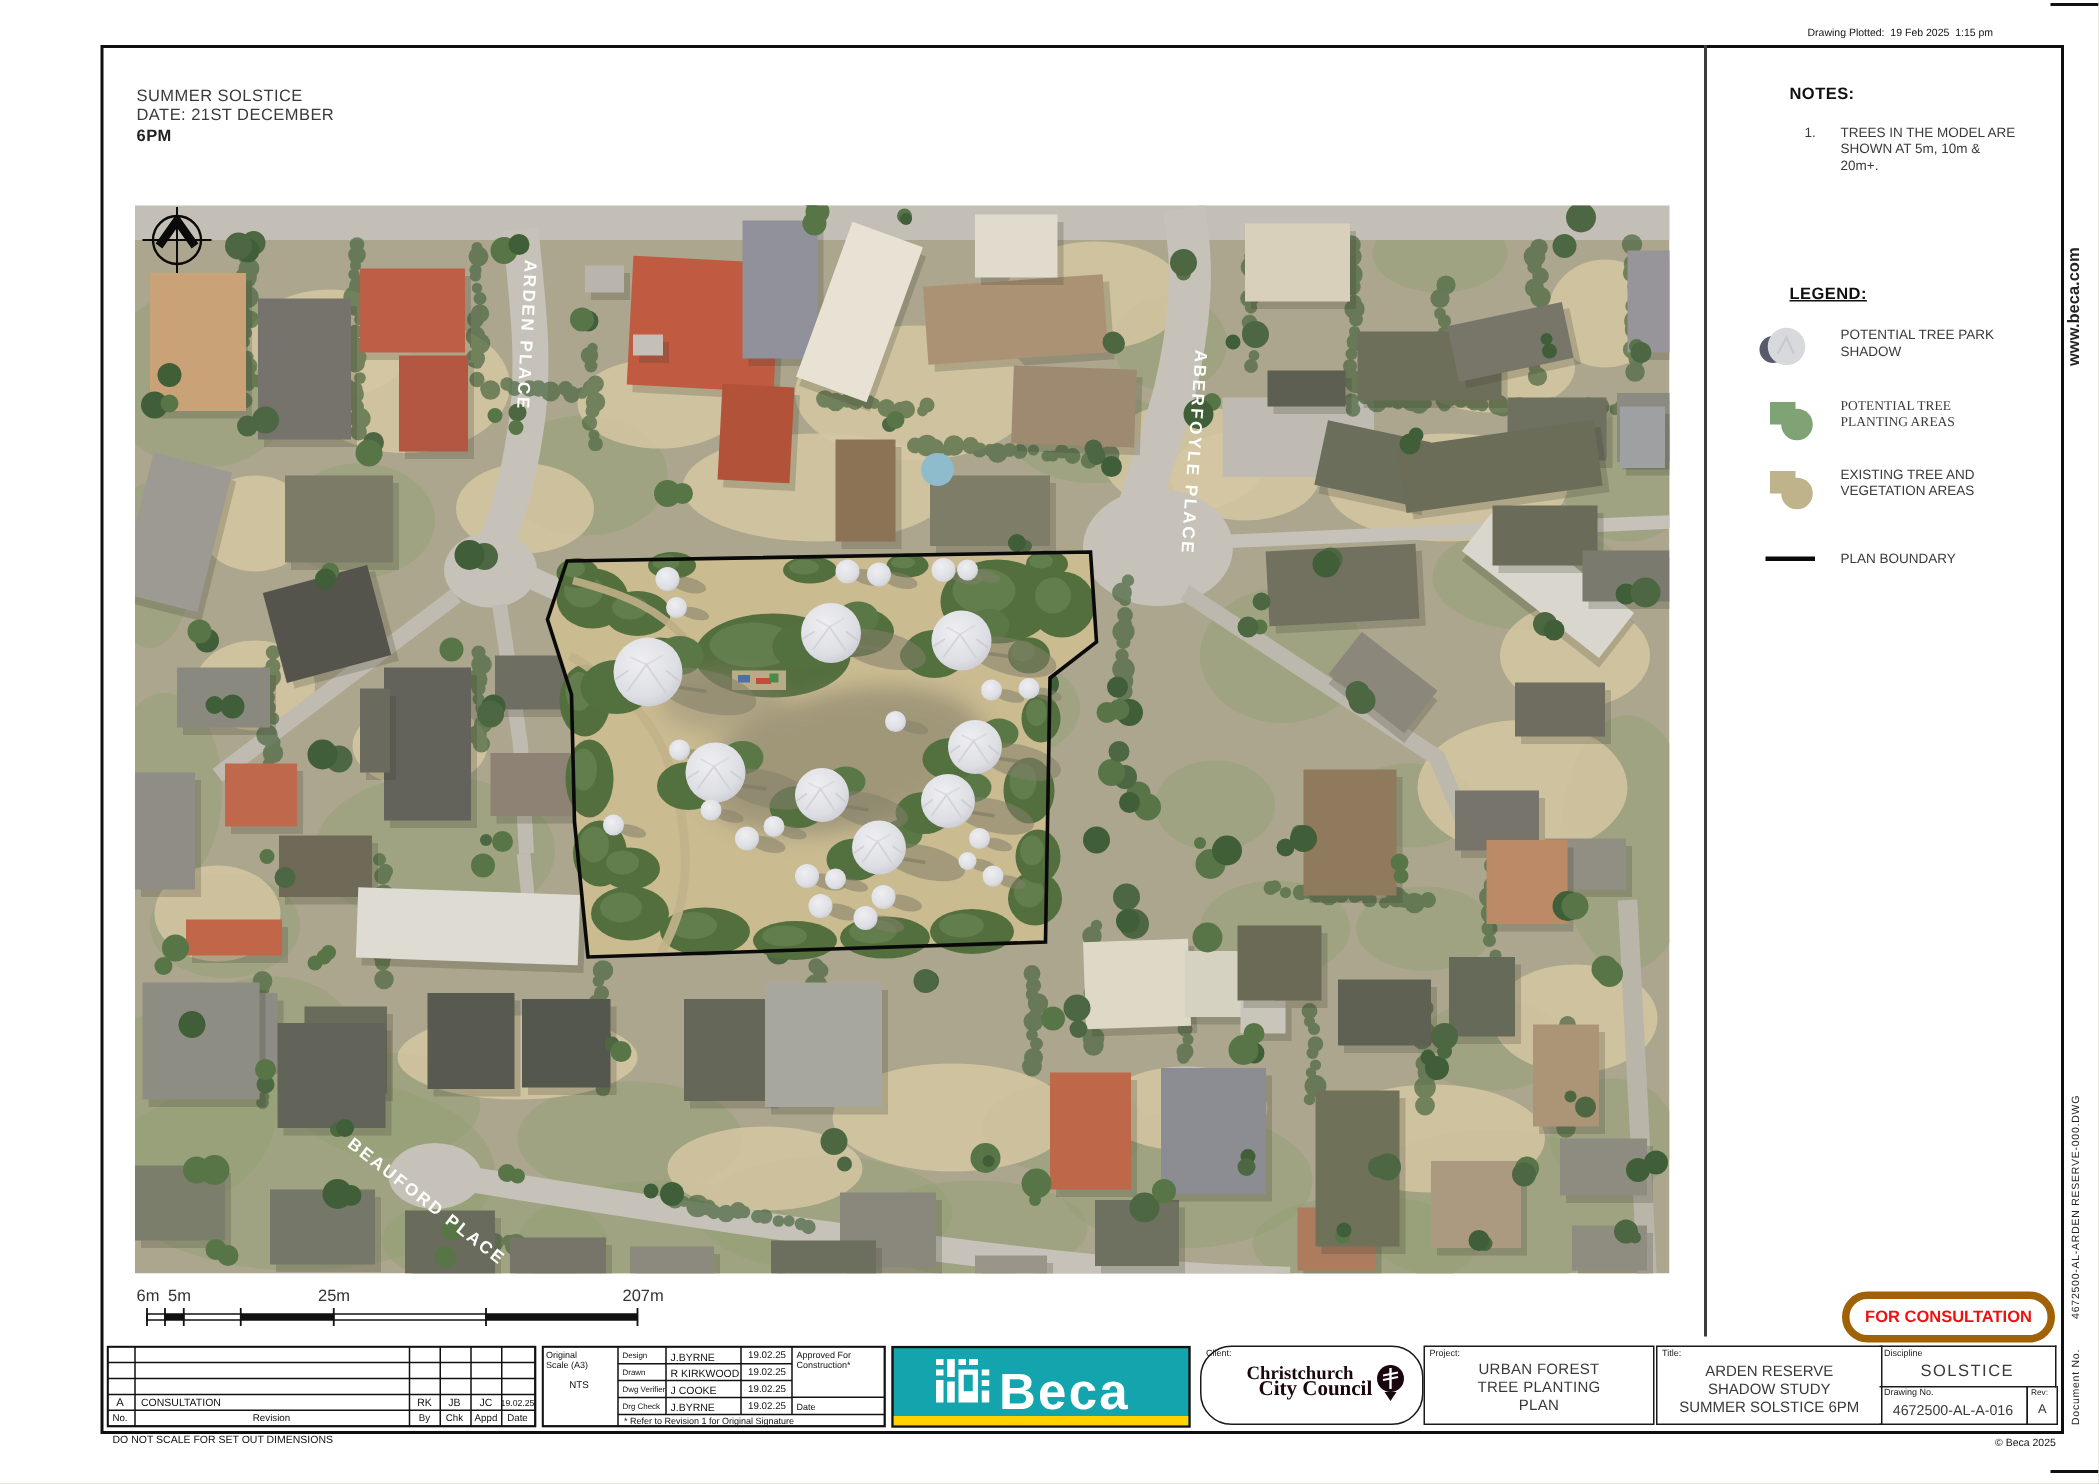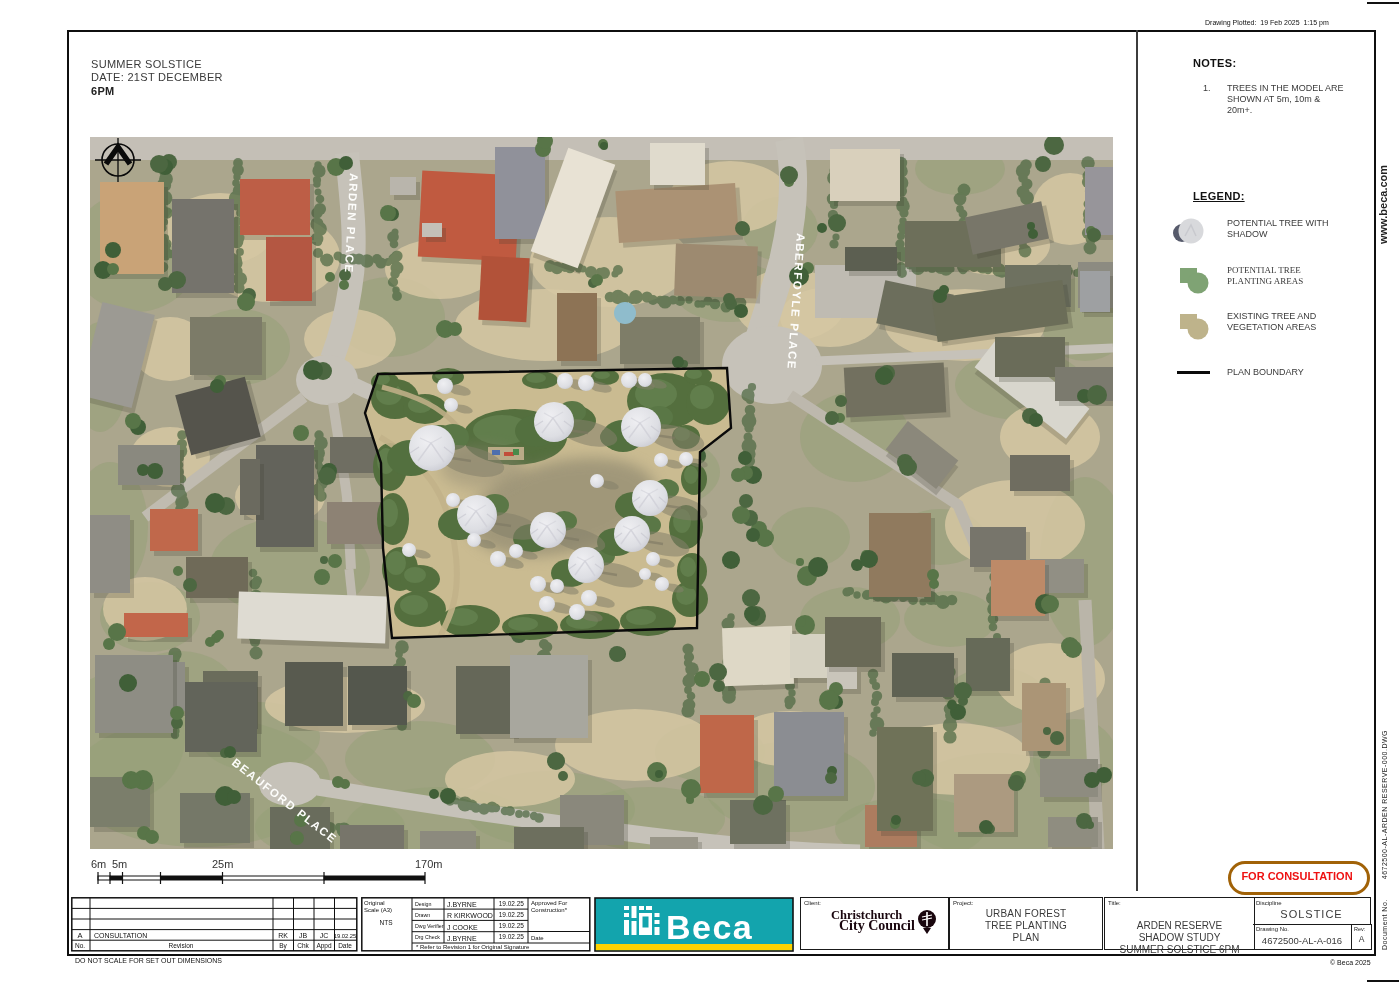--- a/index.html
+++ b/index.html
@@ -1100,21 +1100,21 @@
 <div class="abs" style="left:1227px;top:83px;width:118px;font-size:9px;line-height:11.2px;color:#3a3a3a;">TREES IN THE MODEL ARE SHOWN AT 5m, 10m &amp; 20m+.</div>
 
 <div class="abs" style="left:1193px;top:190px;font-size:11px;font-weight:bold;color:#111;letter-spacing:0.3px;text-decoration:underline;">LEGEND:</div>
 
 <svg class="abs" style="left:1168px;top:214px" width="40" height="36">
     <circle cx="14" cy="19" r="9" fill="#565a6b"></circle>
     <circle cx="23" cy="17" r="12.5" fill="#d8d9dc"></circle>
     <path d="M17,22 L23,11 L28,22" stroke="#c8c9ce" stroke-width="1.5" fill="none"></path>
   </svg>
 
-<div class="abs" style="left:1227px;top:218px;width:120px;font-size:9px;line-height:11px;color:#3a3a3a;">POTENTIAL TREE WITH SHADOW</div>
+<div class="abs" style="left:1227px;top:218px;width:120px;font-size:9px;line-height:11px;color:#3a3a3a;">POTENTIAL TREE PARK SHADOW</div>
 
 <svg class="abs" style="left:1176px;top:264px" width="40" height="34">
     <rect x="4" y="4" width="17" height="15" fill="#7fa374"></rect>
     <circle cx="22" cy="19" r="10.5" fill="#7fa374"></circle>
   </svg>
 
 <div class="abs" style="left:1227px;top:265px;width:120px;font-size:9px;line-height:11px;color:#3a3a3a;font-family:Liberation Serif, serif;">POTENTIAL TREE PLANTING AREAS</div>
 
 <svg class="abs" style="left:1176px;top:310px" width="40" height="34">
     <rect x="4" y="4" width="17" height="15" fill="#beb38b"></rect>
@@ -1128,21 +1128,21 @@
 <div class="abs" style="left:1227px;top:367px;font-size:9px;color:#3a3a3a;">PLAN BOUNDARY</div>
 
 <div class="abs" style="left:1390px;top:230px;width:80px;height:14px;line-height:14px;transform:rotate(-90deg);transform-origin:0 100%;font-size:11px;font-weight:bold;color:#222;">www.beca.com</div>
 
 <div class="abs" style="left:1391px;top:938px;width:260px;height:12px;line-height:12px;transform:rotate(-90deg);transform-origin:0 100%;font-size:7px;letter-spacing:0.5px;color:#222;white-space:nowrap;">Document No.<span style="display:inline-block;width:20px"></span>4672500-AL-ARDEN RESERVE-000.DWG</div>
 
 <div class="abs" style="left:97px;top:858px;width:340px;height:28px;">
 <div class="abs" style="left:-6px;top:0;font-size:11px;color:#333;">6m</div>
 <div class="abs" style="left:15px;top:0;font-size:11px;color:#333;">5m</div>
 <div class="abs" style="left:115px;top:0;font-size:11px;color:#333;">25m</div>
-<div class="abs" style="left:318px;top:0;font-size:11px;color:#333;">170m</div>
+<div class="abs" style="left:318px;top:0;font-size:11px;color:#333;">207m</div>
 <svg class="abs" style="left:0;top:14px" width="340" height="14">
 <rect x="1" y="4" width="12" height="4" fill="#fff" stroke="#111" stroke-width="1"></rect>
 <rect x="13" y="3.5" width="12.5" height="5" fill="#111"></rect>
 <rect x="25.5" y="4" width="38" height="4" fill="#fff" stroke="#111" stroke-width="1"></rect>
 <rect x="63.5" y="3.5" width="62" height="5" fill="#111"></rect>
 <rect x="125.5" y="4" width="101.5" height="4" fill="#fff" stroke="#111" stroke-width="1"></rect>
 <rect x="227" y="3.5" width="101" height="5" fill="#111"></rect>
 <line x1="1" y1="0" x2="1" y2="12" stroke="#111" stroke-width="1.2"></line>
 <line x1="13" y1="0" x2="13" y2="12" stroke="#111" stroke-width="1.2"></line>
 <line x1="25.5" y1="0" x2="25.5" y2="12" stroke="#111" stroke-width="1.2"></line>
@@ -1227,54 +1227,54 @@
       <rect x="45" y="16" width="13" height="22"></rect>
 <rect x="52" y="9" width="6" height="4"></rect>
       <rect x="48.5" y="19.5" width="6" height="11" fill="#13a4ad"></rect>
 <rect x="60.5" y="16" width="5" height="4"></rect>
       <rect x="60.5" y="23" width="5" height="4"></rect>
       <rect x="60.5" y="30" width="5" height="8"></rect>
 </g>
 <text x="72" y="42" font-size="34" font-weight="bold" fill="#fff" font-family="Liberation Sans,sans-serif" letter-spacing="1.5">Beca</text>
 </svg>
 
-<div class="cell" style="left:800px;top:897px;width:147px;height:51px;">
+<div class="cell" style="left:800px;top:897px;width:147px;height:51px;border-radius:21px;">
 <div class="abs lbl" style="left:3px;top:2px;">Client:</div>
 <div class="abs" style="left:30px;top:12px;font-family:'Liberation Serif',serif;font-weight:bold;font-size:12.5px;line-height:10.5px;color:#19060e;">Christchurch<br><span style="font-size:14px;margin-left:8px;">City Council</span></div>
 <svg class="abs" style="left:115px;top:11px" width="24" height="26">
       <circle cx="11" cy="10" r="9" fill="#19060e"></circle>
       <path d="M11,3 L11,17" stroke="#fff" stroke-width="1.6"></path>
       <path d="M6,8 L16,6 M6,11 L16,9" stroke="#fff" stroke-width="1.2"></path>
       <path d="M7,19 L11,25 L15,19 Z" fill="#19060e"></path>
     </svg>
 </div>
 
 <div class="cell" style="left:949px;top:897px;width:152px;height:51px;">
 <div class="abs lbl" style="left:3px;top:2px;">Project:</div>
 <div class="abs ctr" style="left:0;top:10px;width:152px;font-size:10px;line-height:12px;color:#3a3a3a;letter-spacing:0.2px;">URBAN FOREST<br>TREE PLANTING<br>PLAN</div>
 </div>
 
 <div class="cell" style="left:1104px;top:897px;width:149px;height:51px;">
 <div class="abs lbl" style="left:3px;top:2px;">Title:</div>
-<div class="abs ctr" style="left:0;top:11px;width:149px;font-size:10px;line-height:12px;color:#3a3a3a;margin-top:11px;">ARDEN RESERVE<br>SHADOW STUDY<br>SUMMER SOLSTICE 6PM</div>
+<div class="abs ctr" style="left:0;top:11px;width:149px;font-size:10px;line-height:12px;color:#3a3a3a;">ARDEN RESERVE<br>SHADOW STUDY<br>SUMMER SOLSTICE 6PM</div>
 </div>
 
 <div class="cell" style="left:1253px;top:897px;width:117px;height:26px;border-left:none;">
 <div class="abs lbl" style="left:3px;top:2px;">Discipline</div>
 <div class="abs ctr" style="left:0;top:10px;width:117px;font-size:11px;letter-spacing:1px;color:#3a3a3a;">SOLSTICE</div>
 </div>
 
 <div class="cell" style="left:1253px;top:924px;width:98px;height:25px;border-left:none;border-top:none;">
 <div class="abs lbl" style="left:3px;top:2px;">Drawing No.</div>
 <div class="abs ctr" style="left:0;top:11px;width:98px;font-size:9.5px;color:#3a3a3a;">4672500-AL-A-016</div>
 </div>
 
 <div class="cell" style="left:1351px;top:924px;width:19px;height:25px;border-left:1px solid #1a1a1a;border-top:none;">
 <div class="abs lbl" style="left:2px;top:2px;font-size:5.5px;">Rev:</div>
 <div class="abs ctr" style="left:0;top:10px;width:19px;font-size:8.5px;color:#333;">A</div>
 </div>
 
-<div class="abs" style="left:1228px;top:861px;width:142px;height:34px;border:3px solid #a16207;border-radius:17px;box-sizing:border-box;">
+<div class="abs" style="left:1228px;top:861px;width:142px;height:34px;border:5px solid #a16207;border-radius:17px;box-sizing:border-box;">
     <div class="abs" style="left:0;top:6px;width:132px;text-align:center;font-size:11px;font-weight:bold;color:#ee1111;">FOR CONSULTATION</div>
   </div>
 
 <div class="abs" style="left:75px;top:957px;font-size:7px;color:#111;">DO NOT SCALE FOR SET OUT DIMENSIONS</div>
 
 <div class="abs" style="left:1330px;top:959px;font-size:7px;color:#111;">© Beca 2025</div>
 </body></html>

